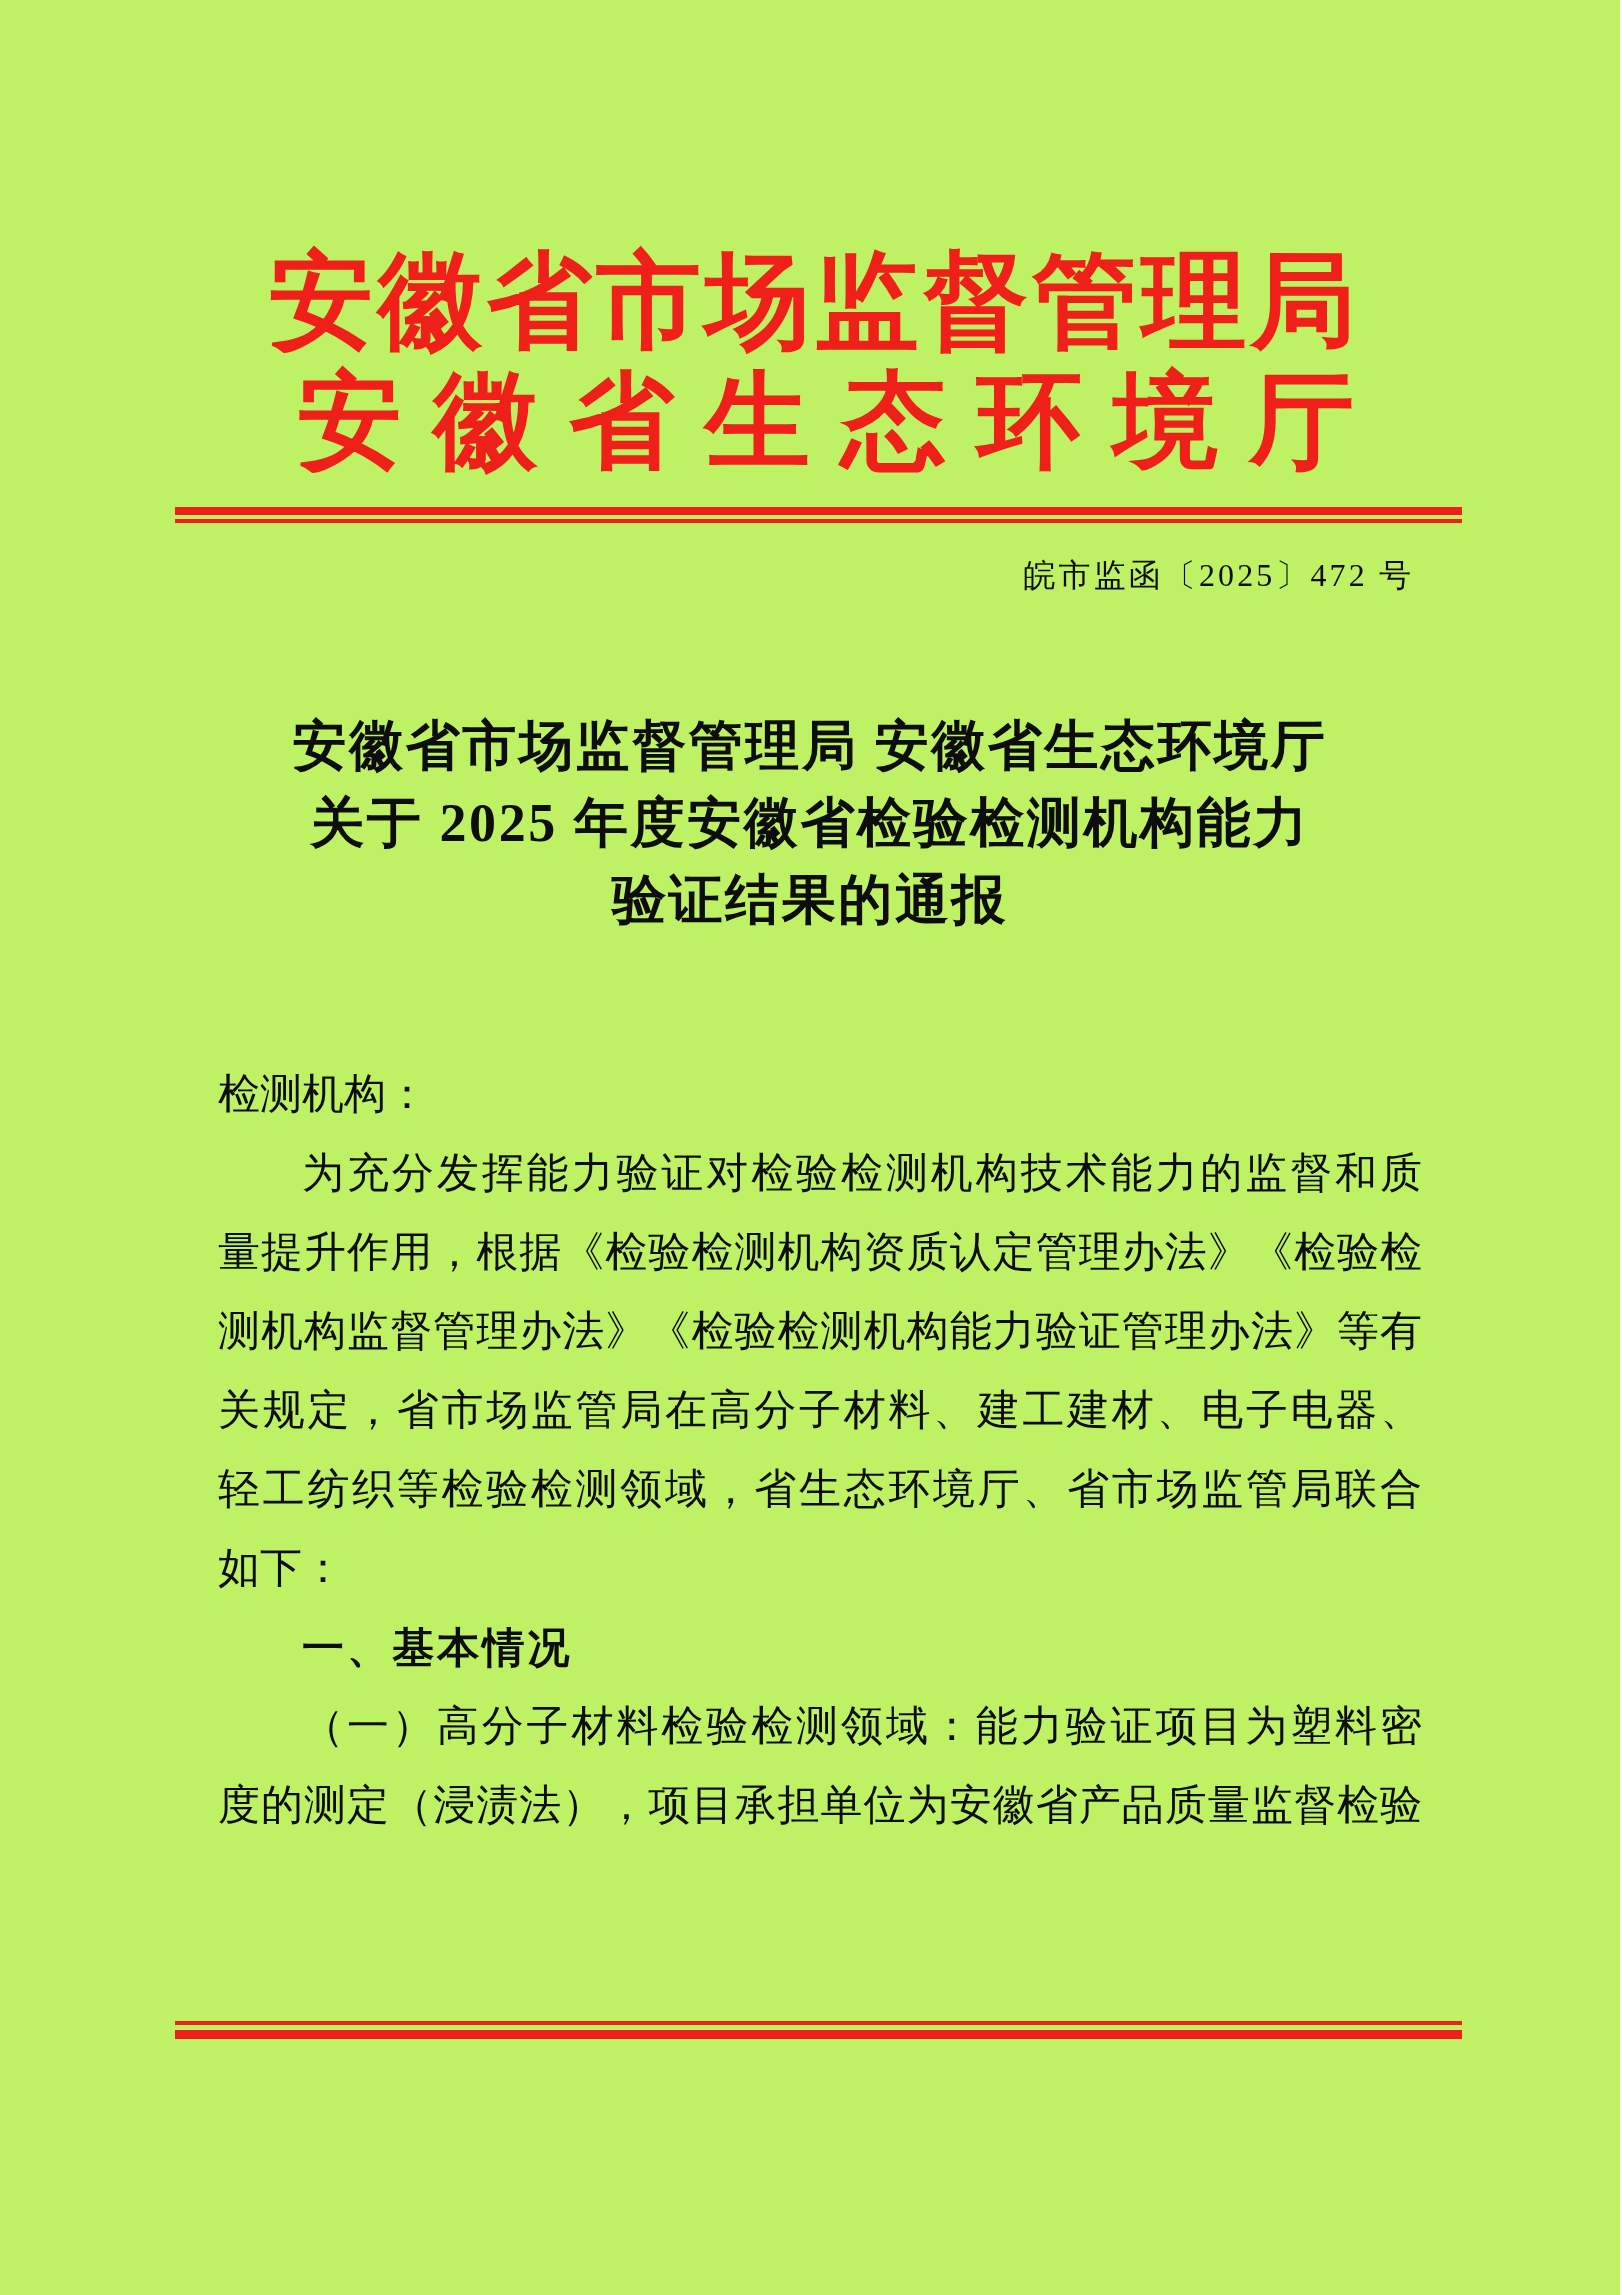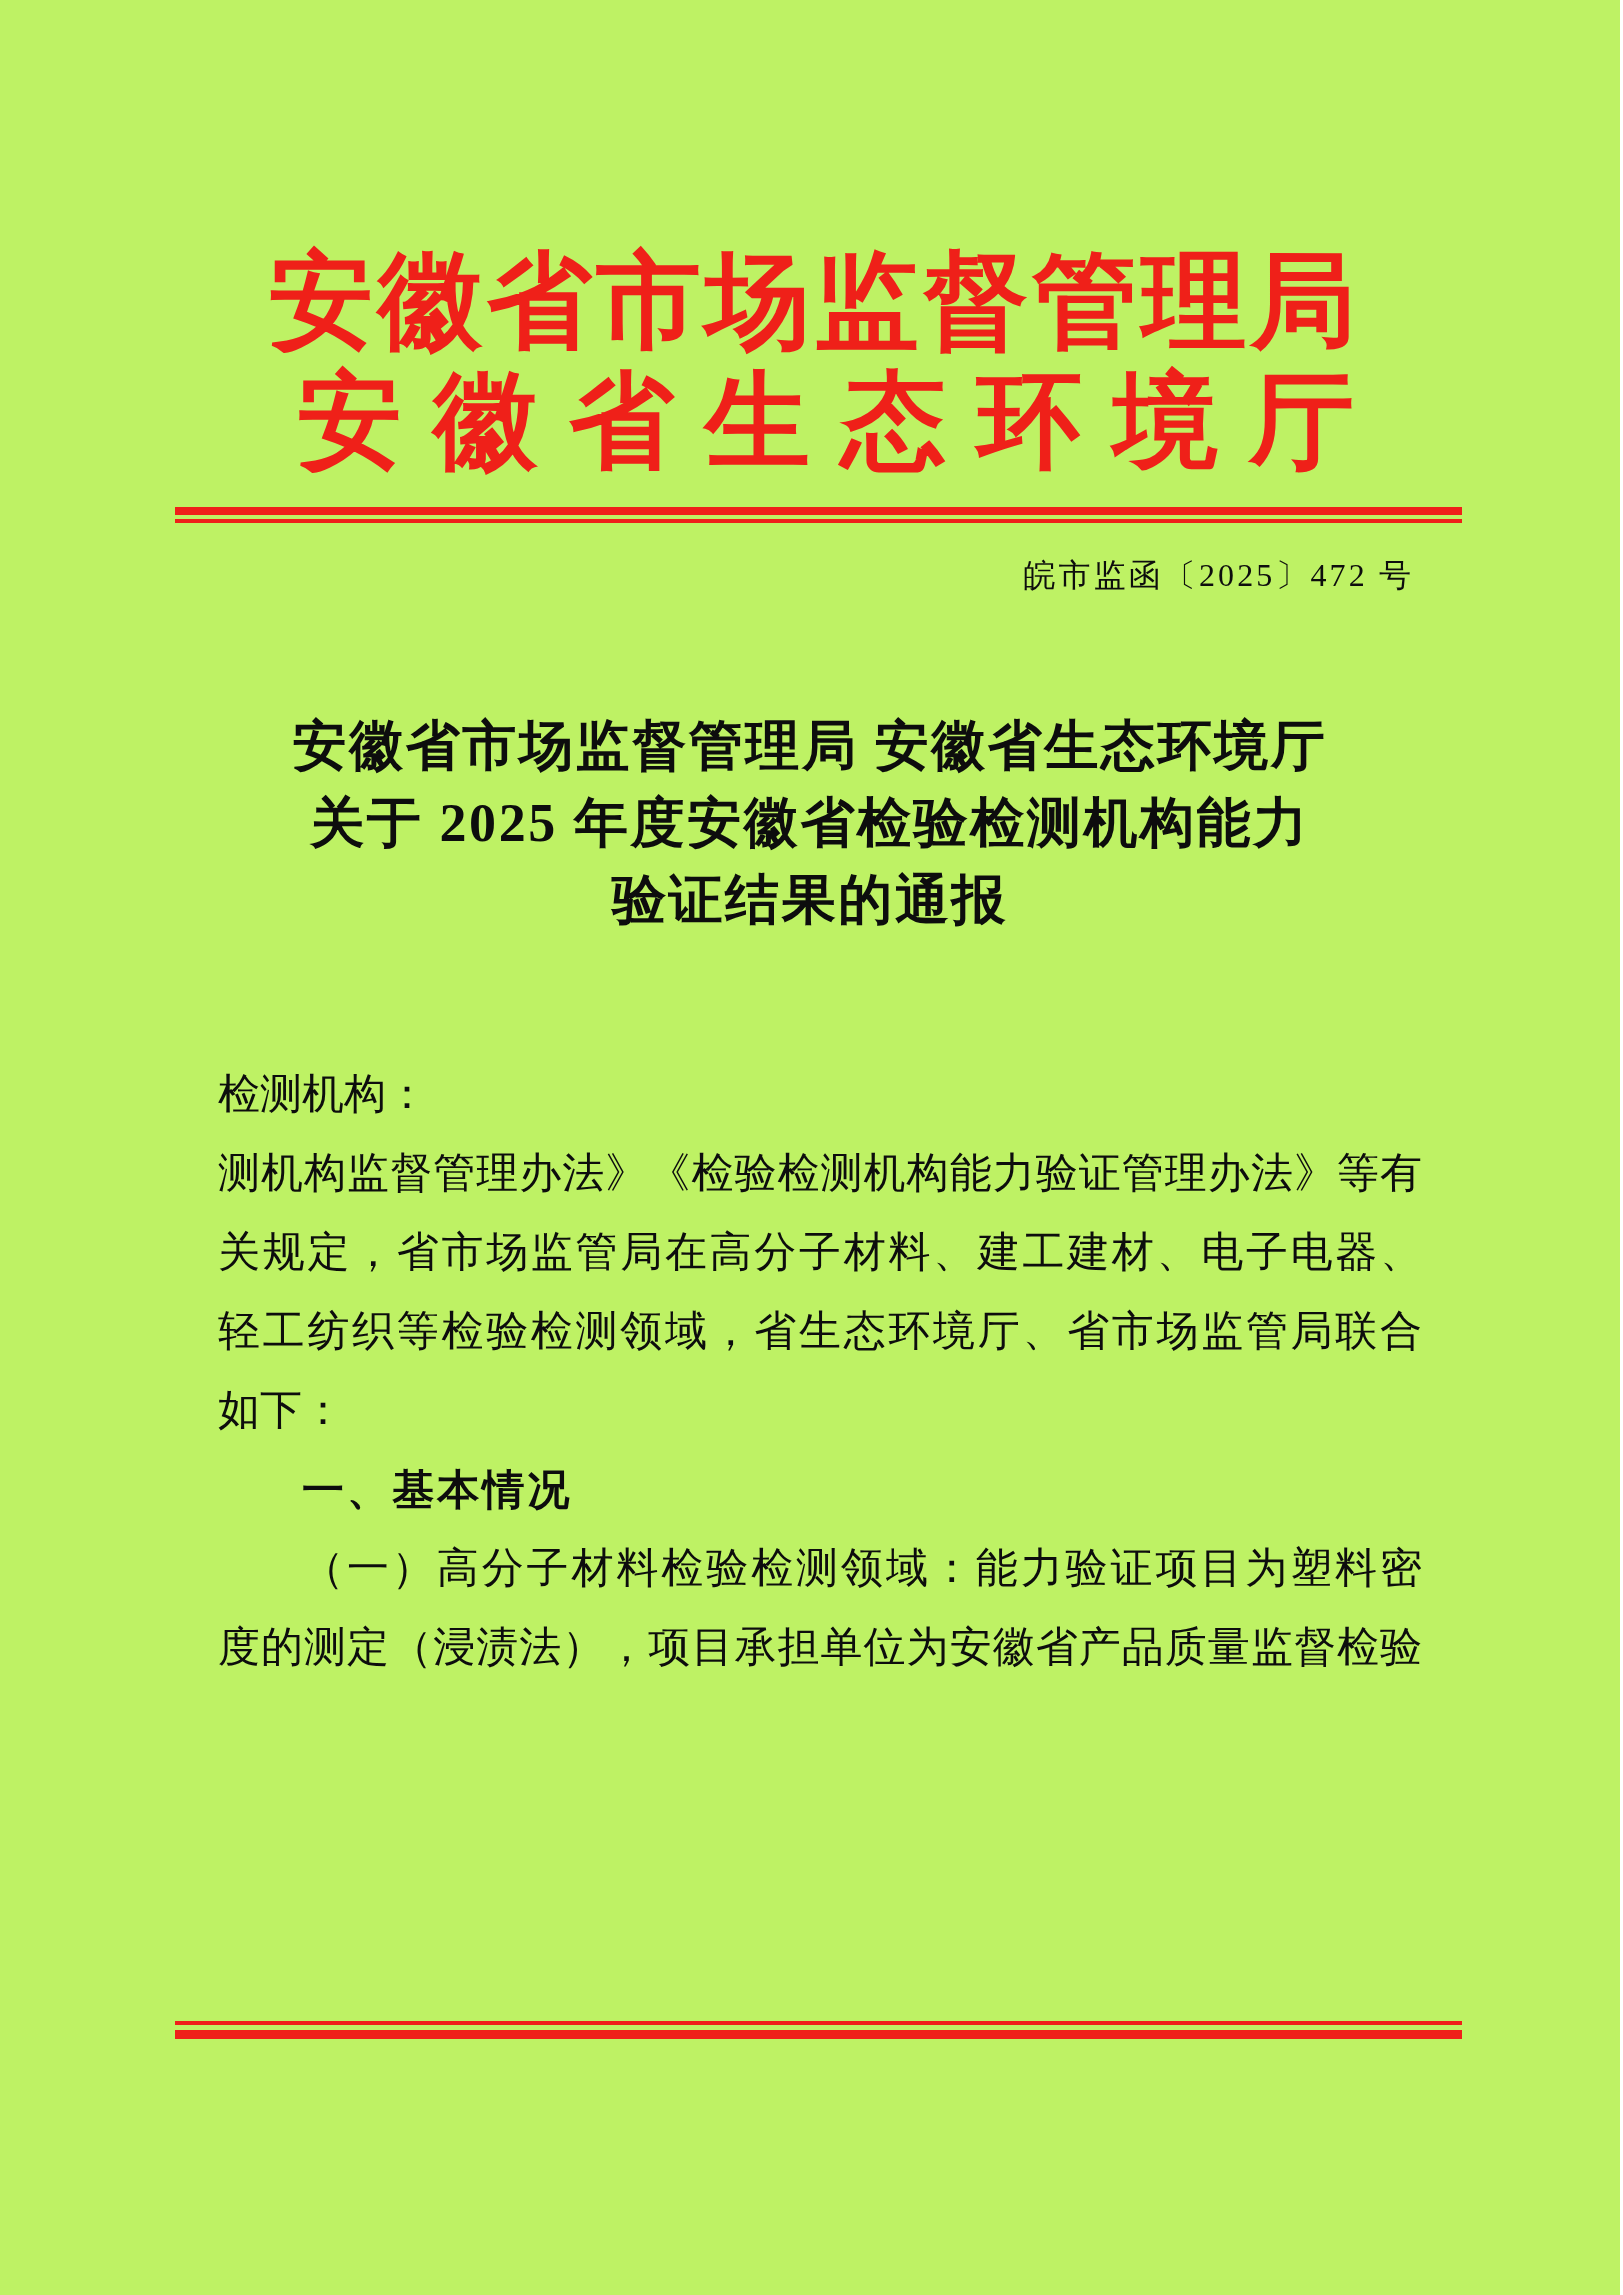--- a/index.html
+++ b/index.html
@@ -118,20 +118,22 @@
   <div class="doc-number">皖市监函〔2025〕472 号</div>
 
   <div class="doc-title">
     <div>安徽省市场监督管理局 安徽省生态环境厅</div>
     <div>关于 2025 年度安徽省检验检测机构能力</div>
     <div>验证结果的通报</div>
   </div>
 
   <div class="body-text">
       <div class="line">检测机构：</div>
+      <div class="line fill indent">为充分发挥能力验证对检验检测机构技术能力的监督和质</div>
+      <div class="line fill">量提升作用，根据《检验检测机构资质认定管理办法》《检验检</div>
       <div class="line fill">测机构监督管理办法》《检验检测机构能力验证管理办法》等有</div>
       <div class="line fill">关规定，省市场监管局在高分子材料、建工建材、电子电器、</div>
       <div class="line fill">轻工纺织等检验检测领域，省生态环境厅、省市场监管局联合</div>
       <div class="line">如下：</div>
       <div class="line indent bold">一、基本情况</div>
       <div class="line fill indent">（一）高分子材料检验检测领域：能力验证项目为塑料密</div>
       <div class="line fill">度的测定（浸渍法），项目承担单位为安徽省产品质量监督检验</div>
     </div>
 
   <div class="rule rule-bottom-thin"></div>

